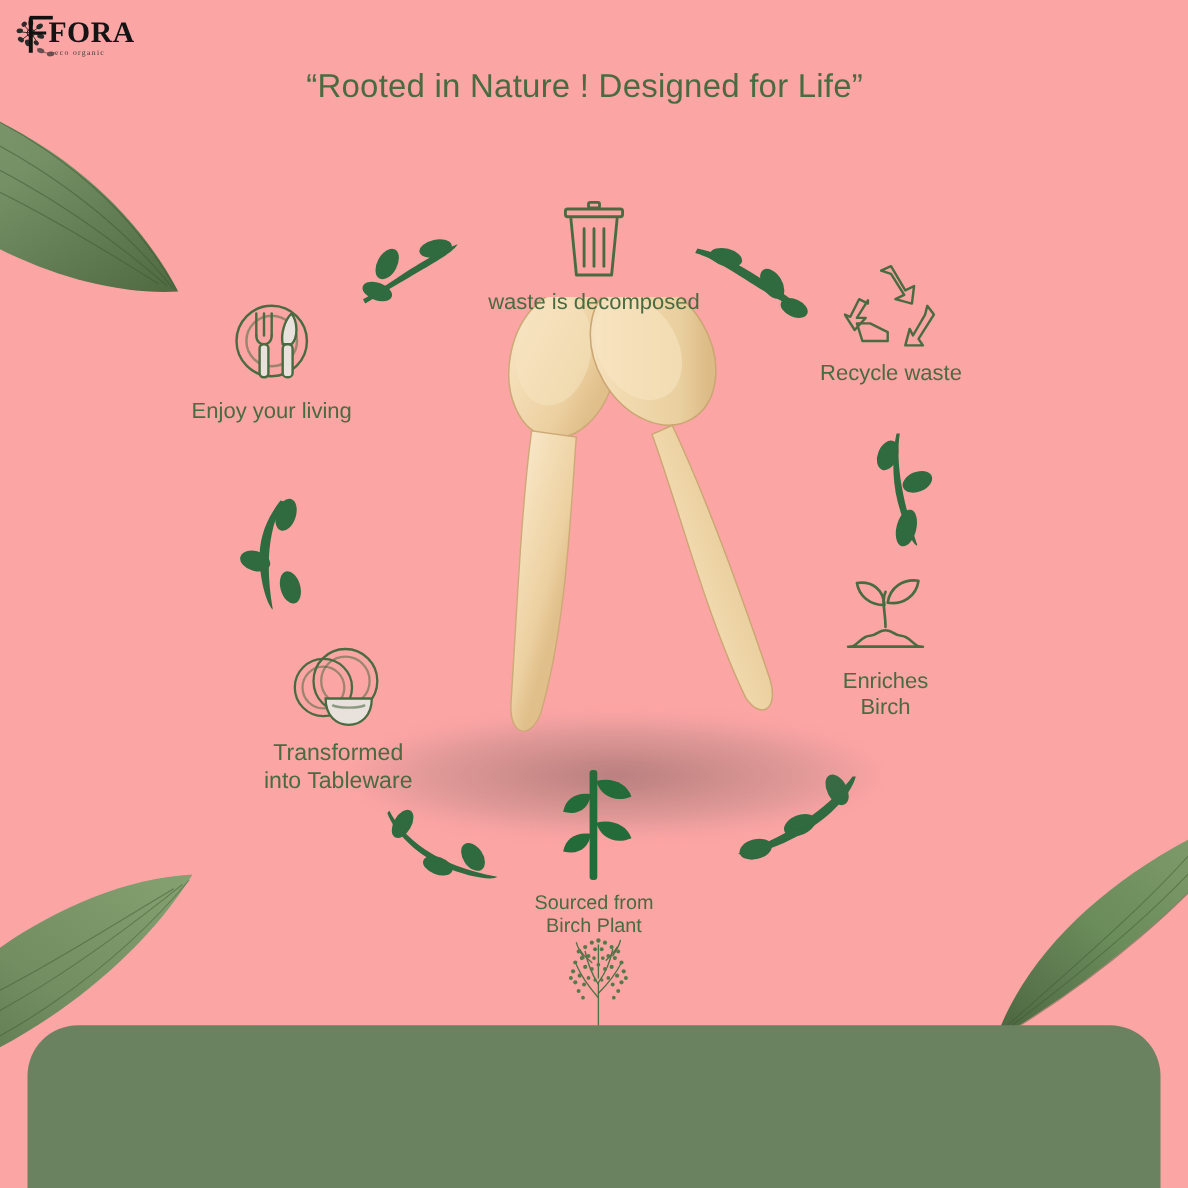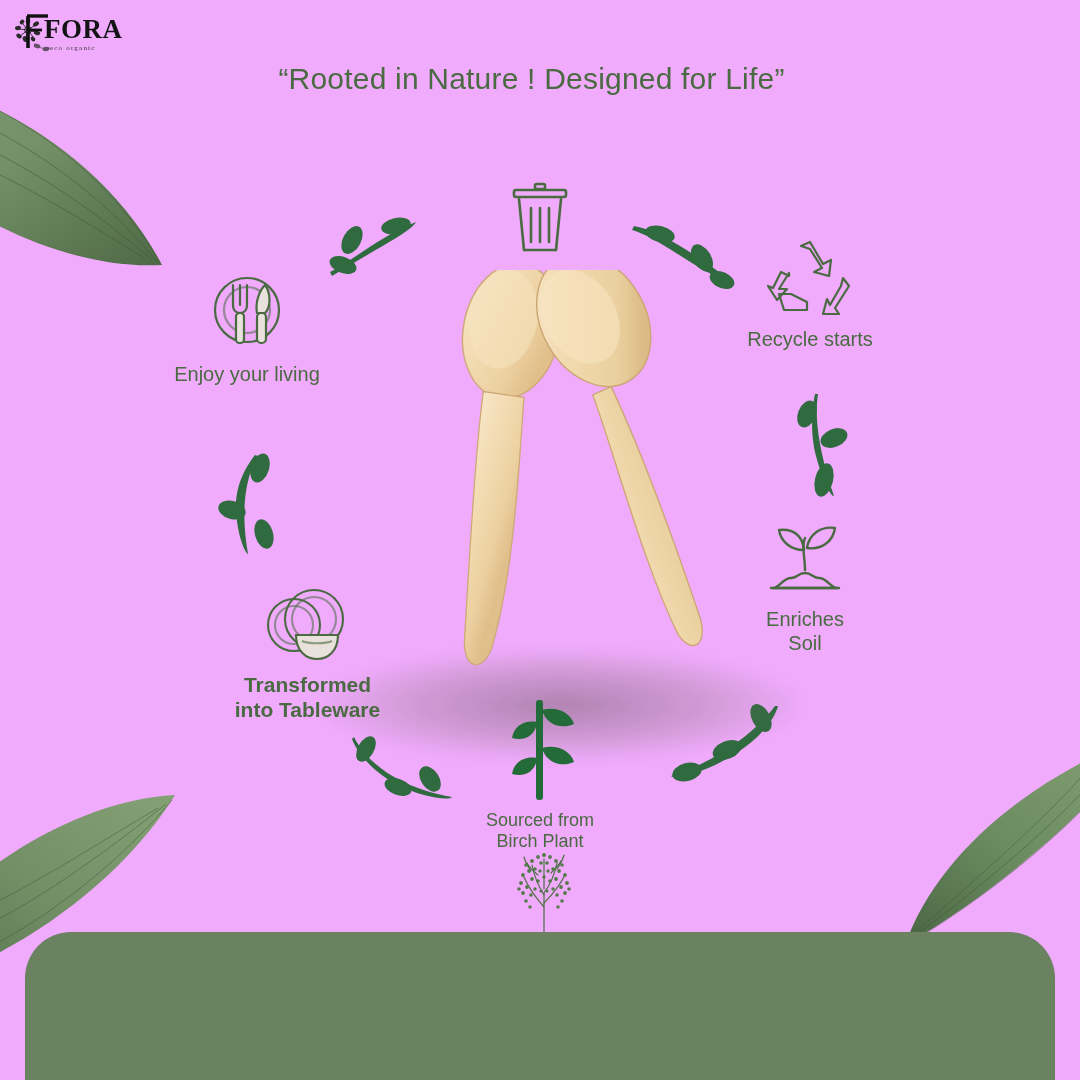--- a/index.html
+++ b/index.html
@@ -8,21 +8,21 @@
     padding: 0;
     background: #ffffff;
   }
   * { box-sizing: border-box; }
 
   .poster {
     position: relative;
     width: 1080px;
     height: 1080px;
     overflow: hidden;
-    background: #f0abfc;
+    background: #fca5a5;
     font-family: "Liberation Sans", sans-serif;
   }
 
   
   .corner-leaf {
     position: absolute;
     pointer-events: none;
   }
   .leaf-tl { left: -78px; top: 70px;  width: 270px; height: 230px; }
   .leaf-bl { left: -60px; top: 760px; width: 250px; height: 240px; }
@@ -88,21 +88,21 @@
     font-size: 20px;
     line-height: 1.18;
     color: #4a6b42;
     white-space: pre-line;
   }
 
   .node-waste     { left: 415px; top: 182px;  width: 250px; }
   .node-recycle   { left: 715px; top: 240px;  width: 190px; }
   .node-soil      { left: 715px; top: 520px;  width: 180px; }
   .node-sourced   { left: 425px; top: 700px;  width: 230px; }
-  .node-tableware { left: 200px; top: 585px;  width: 215px; font-weight: bold; }
+  .node-tableware { left: 200px; top: 585px;  width: 215px; }
   .node-enjoy     { left: 152px; top: 273px;  width: 190px; }
 
   .node-sourced .node-label { font-size: 18px; }
   .node-tableware .node-label { font-size: 21px; }
 
   
   .sprig { position: absolute; pointer-events: none; }
   .sprig-topleft   { left: 322px; top: 200px;  width: 100px; height: 80px;  }
   .sprig-topright  { left: 630px; top: 208px;  width: 110px; height: 85px;  }
   .sprig-right     { left: 790px; top: 392px;  width: 70px;  height: 110px; }
@@ -337,50 +337,51 @@
         <g stroke="#4a6b42" stroke-width="2.6" fill="none" stroke-linecap="round" stroke-linejoin="round">
           <rect x="27" y="2" width="10" height="5" rx="1.4"></rect>
           <rect x="6" y="8" width="52" height="7" rx="2"></rect>
           <path d="M11,17 L16,68 L48,68 L53,17"></path>
           <line x1="23" y1="26" x2="23" y2="60"></line>
           <line x1="32" y1="26" x2="32" y2="60"></line>
           <line x1="41" y1="26" x2="41" y2="60"></line>
         </g>
       </svg>
     </div>
+    <div class="node-label">waste is decomposed</div>
   </div>
 
   <div class="node node-recycle">
     <div class="icon-wrap">
       <svg width="86" height="78" viewBox="0 0 86 78">
         <g stroke="#4a6b42" stroke-width="2.2" fill="none" stroke-linejoin="round" stroke-linecap="round">
           <path d="M34,6 L43,2 L56,24 L64,20 L62,36 L47,32 L55,28 L43,9 Z"></path>
           <path d="M76,38 L82,46 L68,68 L72,74 L56,74 L60,59 L63,65 L74,46 Z"></path>
           <path d="M22,36 L14,32 L6,48 L1,46 L10,60 L20,49 L12,49 L22,33 Z"></path>
           <path d="M12,54 L17,70 L40,70 L40,62 L24,54 Z"></path>
         </g>
       </svg>
     </div>
-    <div class="node-label">Recycle  starts</div>
+    <div class="node-label">Recycle  waste</div>
   </div>
 
   <div class="node node-soil">
     <div class="icon-wrap">
       <svg width="80" height="78" viewBox="0 0 80 78">
         <g stroke="#4a6b42" stroke-width="2.4" fill="none" stroke-linecap="round" stroke-linejoin="round">
           <path d="M40,50 C40,36 36,26 40,18"></path>
           <path d="M39,30 C26,30 16,22 14,10 C28,8 38,16 39,30 Z"></path>
           <path d="M42,28 C44,14 56,6 70,8 C68,22 56,30 42,28 Z"></path>
           <path d="M8,68 C14,68 18,58 26,58 C32,58 33,53 40,53 C47,53 48,58 54,58 C62,58 66,68 72,68 Z"></path>
           <line x1="6" y1="68" x2="74" y2="68"></line>
         </g>
       </svg>
     </div>
     <div class="node-label">Enriches
-Soil</div>
+Birch</div>
   </div>
 
   <div class="node node-sourced">
     <div class="icon-wrap">
       <svg width="80" height="100" viewBox="0 0 80 100">
         <g fill="#236b39">
           <rect x="36" y="0" width="7" height="100" rx="3"></rect>
           <path d="M42,10 C56,6 70,12 74,24 C60,30 46,24 42,10 Z"></path>
           <path d="M37,22 C24,20 14,26 12,38 C26,42 36,34 37,22 Z"></path>
           <path d="M42,48 C56,44 70,50 74,62 C60,68 46,62 42,48 Z"></path>

